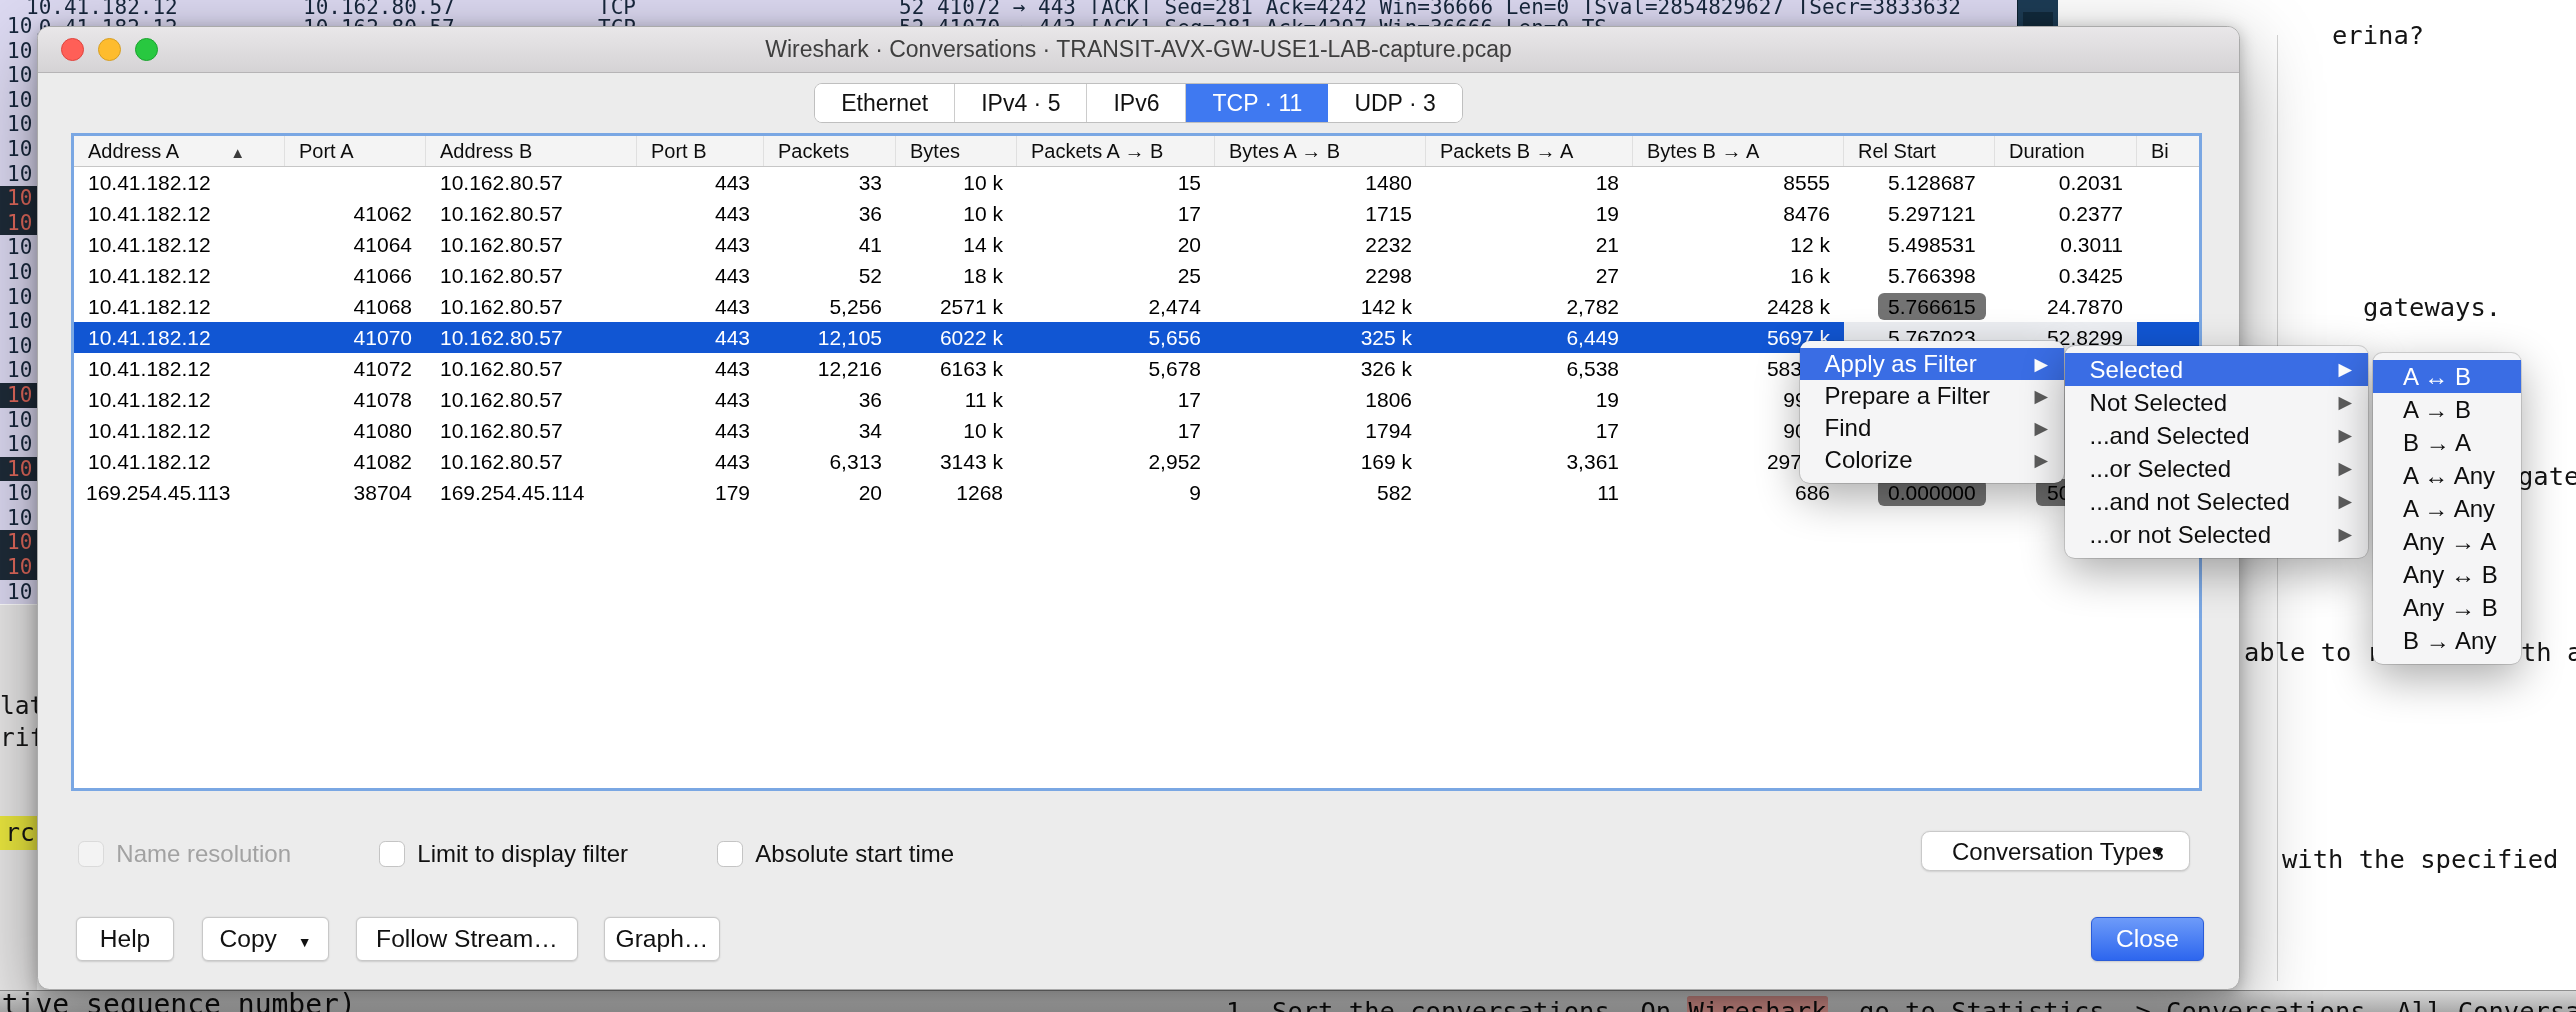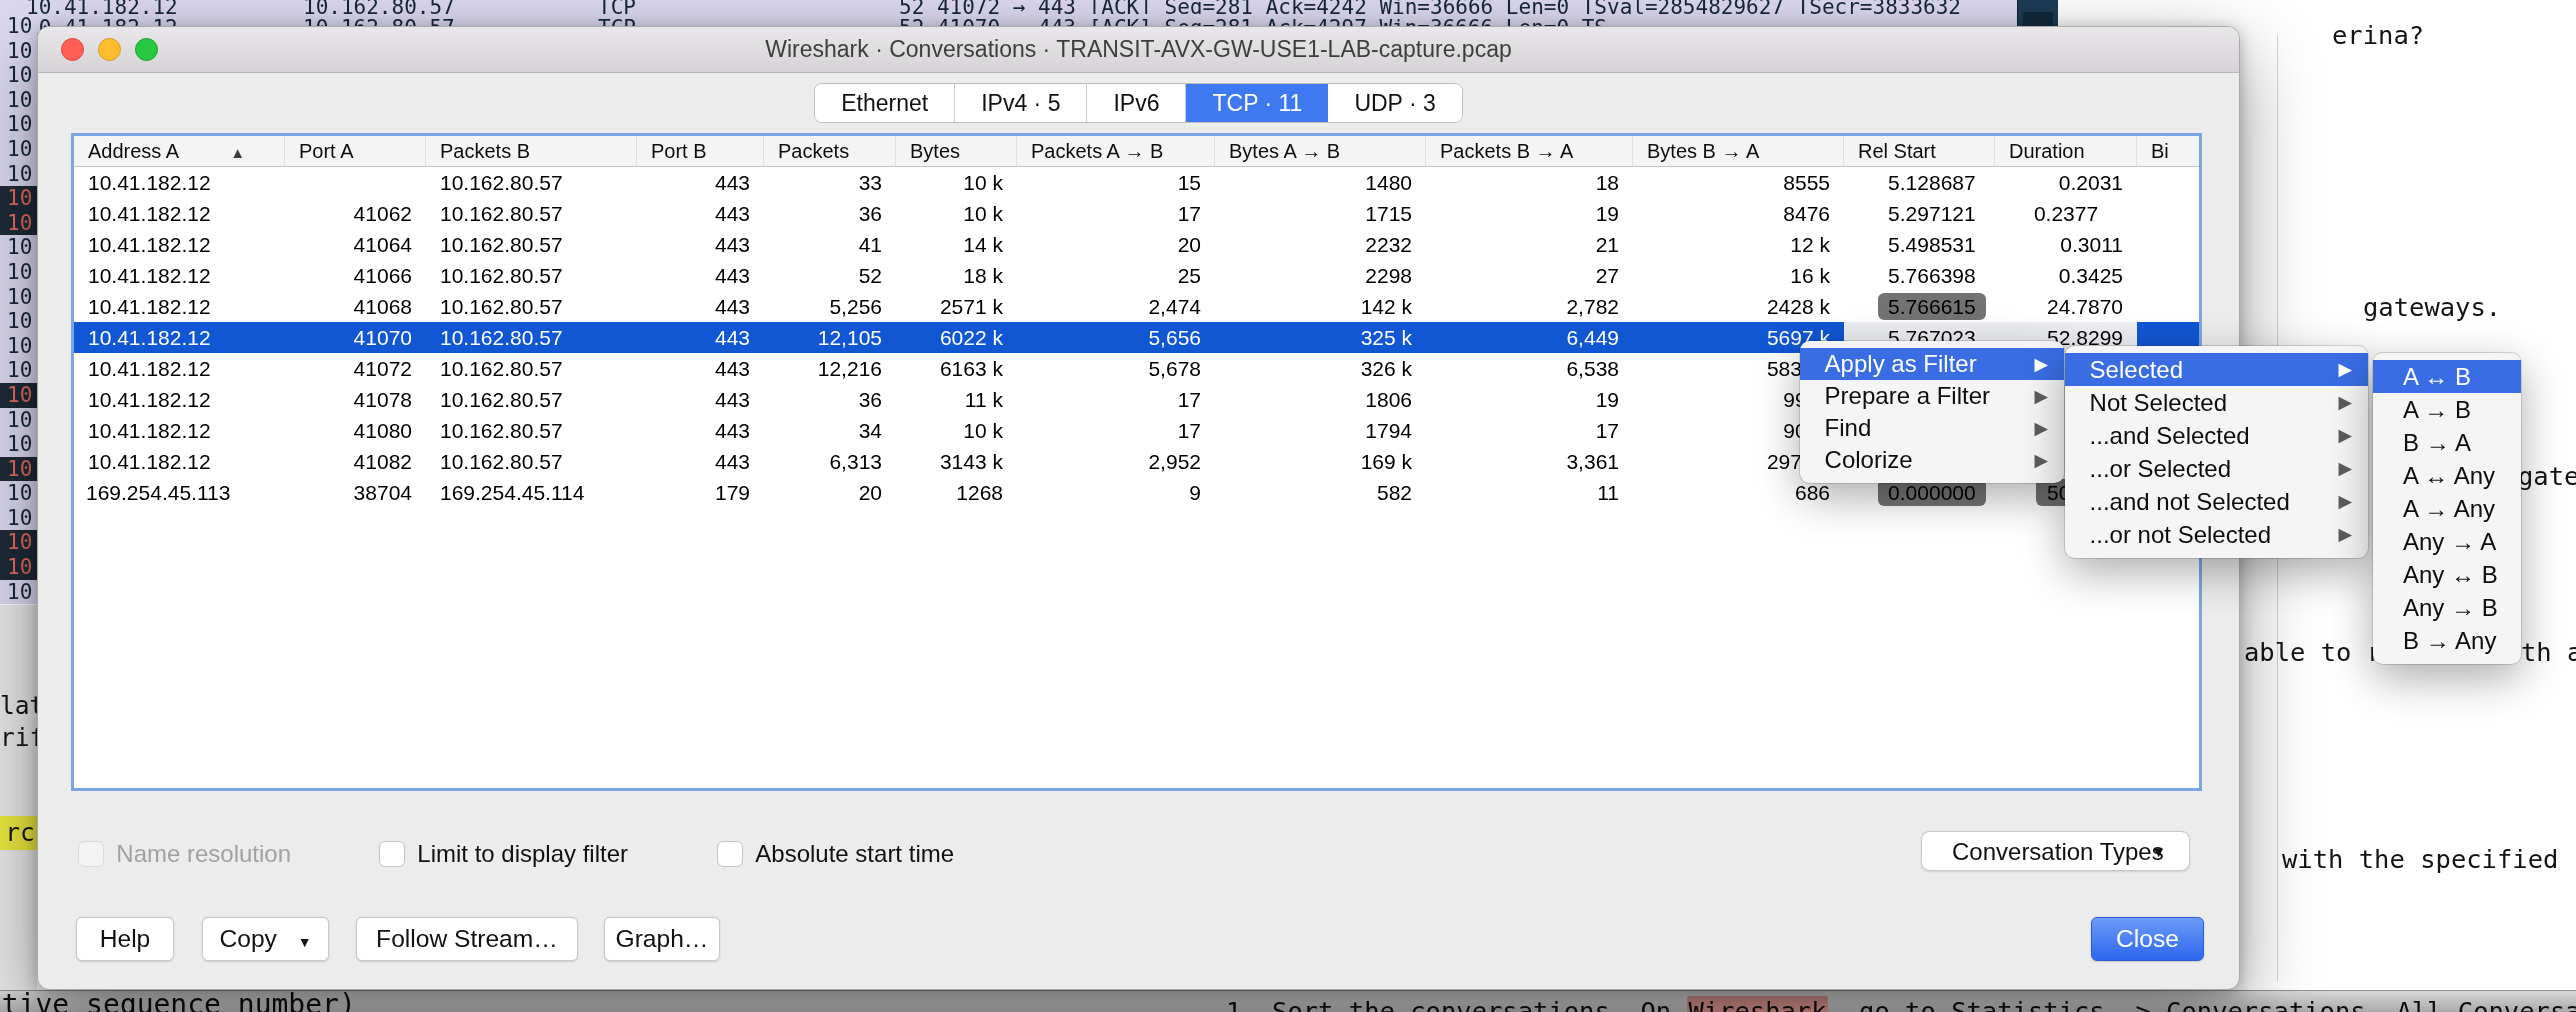--- a/index.html
+++ b/index.html
@@ -203,21 +203,21 @@
           <div class="seg">IPv6</div>
           <div class="seg sel">TCP · 11</div>
           <div class="seg">UDP · 3</div>
         </div>
     </div>
 
     <div id="tablewrap">
       <div id="thead">
           <div class="th" style="width: 211px;">Address A<span class="sort-arrow">▲</span></div>
           <div class="th" style="width: 141px;">Port A</div>
-          <div class="th" style="width: 211px;">Packets B</div>
+          <div class="th" style="width: 211px;">Address B</div>
           <div class="th" style="width: 127px;">Port B</div>
           <div class="th" style="width: 132px;">Packets</div>
           <div class="th" style="width: 121px;">Bytes</div>
           <div class="th" style="width: 198px;">Packets A → B</div>
           <div class="th" style="width: 211px;">Bytes A → B</div>
           <div class="th" style="width: 207px;">Packets B → A</div>
           <div class="th" style="width: 211px;">Bytes B → A</div>
           <div class="th" style="width: 151px;">Rel Start</div>
           <div class="th" style="width: 142px;">Duration</div>
           <div class="th" style="width: 49px;">Bi</div>
@@ -243,21 +243,21 @@
             <div class="td num" style="width: 141px;">41062</div>
             <div class="td" style="width: 211px;">10.162.80.57</div>
             <div class="td num" style="width: 127px;">443</div>
             <div class="td num" style="width: 132px;">36</div>
             <div class="td num" style="width: 121px;">10 k</div>
             <div class="td num" style="width: 198px;">17</div>
             <div class="td num" style="width: 211px;">1715</div>
             <div class="td num" style="width: 207px;">19</div>
             <div class="td num" style="width: 211px;">8476</div>
             <div class="td num" style="width: 151px; padding-right: 19.3px;">5.297121</div>
-            <div class="td num" style="width: 142px; text-align: center;">0.2377</div>
+            <div class="td num" style="width: 142px;">0.2377</div>
             <div class="td num" style="width: 49px;"></div>
           </div>
           <div class="tr">
             <div class="td" style="width: 211px;">10.41.182.12</div>
             <div class="td num" style="width: 141px;">41064</div>
             <div class="td" style="width: 211px;">10.162.80.57</div>
             <div class="td num" style="width: 127px;">443</div>
             <div class="td num" style="width: 132px;">41</div>
             <div class="td num" style="width: 121px;">14 k</div>
             <div class="td num" style="width: 198px;">20</div>

